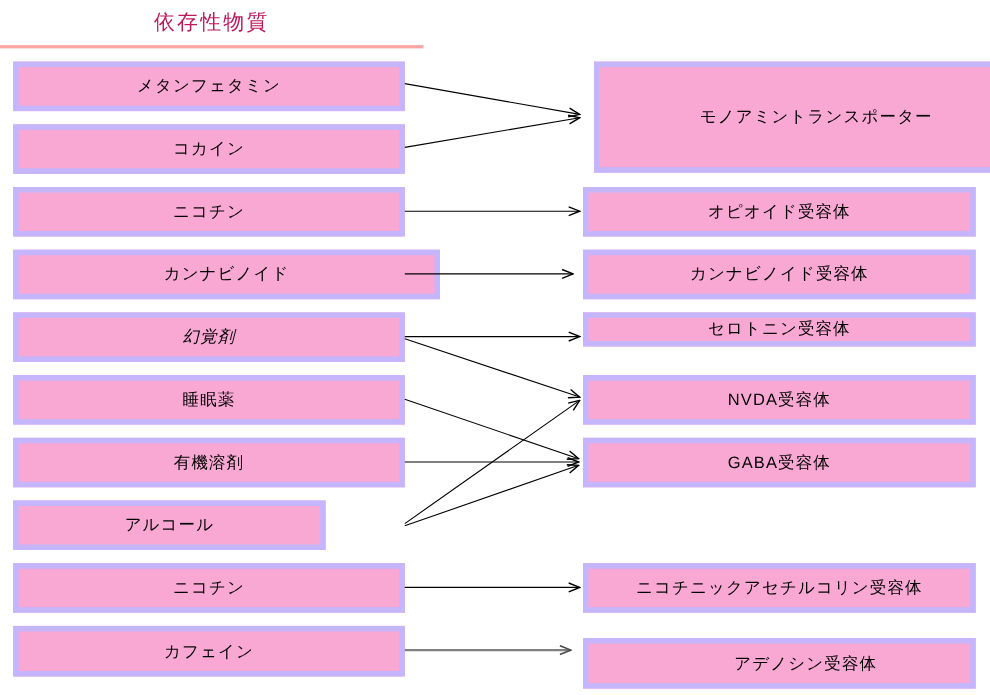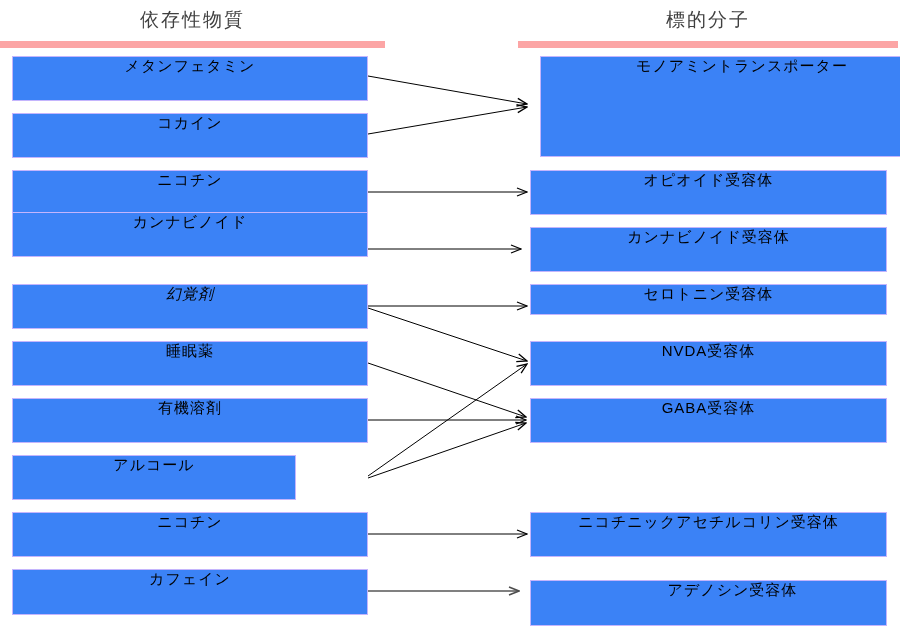--- a/index.html
+++ b/index.html
@@ -13,35 +13,36 @@
     width: 900px;
     height: 632px;
     background: #ffffff;
     overflow: hidden;
   }
   .col-header {
     position: absolute;
     top: 7px;
     text-align: center;
     font-size: 19px;
-    color: #404040;
+    color: #be185d;
     letter-spacing: 2px;
     padding-bottom: 8px;
-    border-bottom: 7px solid #fca5a5;
+    border-bottom: 3px solid #fca5a5;
     box-sizing: border-box;
   }
   .col-header.left  { left: 0px;   width: 385px; }
   .col-header.right { left: 518px; width: 380px; }
 
   .node-box {
     position: absolute;
     box-sizing: border-box;
-    border: 1px solid #c4b5fd;
-    background: #3b82f6;
+    border: 5px solid #c4b5fd;
+    background: #f9a8d4;
     display: flex;
+    align-items: center;
     justify-content: center;
     font-size: 15px;
     color: #000000;
     letter-spacing: 1px;
     text-align: center;
   }
   #edge-layer {
     position: absolute;
     left: 0;
     top: 0;
@@ -50,33 +51,32 @@
     pointer-events: none;
   }
 </style>
 </head>
 <body>
 
 <div class="canvas">
 
   <div class="col-header left">依存性物質</div>
 
-  <div class="col-header right">標的分子</div>
 
   <div id="box-layer">
       <div class="node-box" style="left: 12px; top: 56px; width: 356px; height: 45px;">
         <span>メタンフェタミン</span>
       </div>
       <div class="node-box" style="left: 12px; top: 113px; width: 356px; height: 45px;">
         <span>コカイン</span>
       </div>
       <div class="node-box" style="left: 12px; top: 170px; width: 356px; height: 45px;">
         <span>ニコチン</span>
       </div>
-      <div class="node-box" style="left: 12px; top: 212px; width: 356px; height: 45px;">
+      <div class="node-box" style="left: 12px; top: 227px; width: 388px; height: 45px;">
         <span>カンナビノイド</span>
       </div>
       <div class="node-box" style="left: 12px; top: 284px; width: 356px; height: 45px; font-style: italic;">
         <span>幻覚剤</span>
       </div>
       <div class="node-box" style="left: 12px; top: 341px; width: 356px; height: 45px;">
         <span>睡眠薬</span>
       </div>
       <div class="node-box" style="left: 12px; top: 398px; width: 356px; height: 45px;">
         <span>有機溶剤</span>

